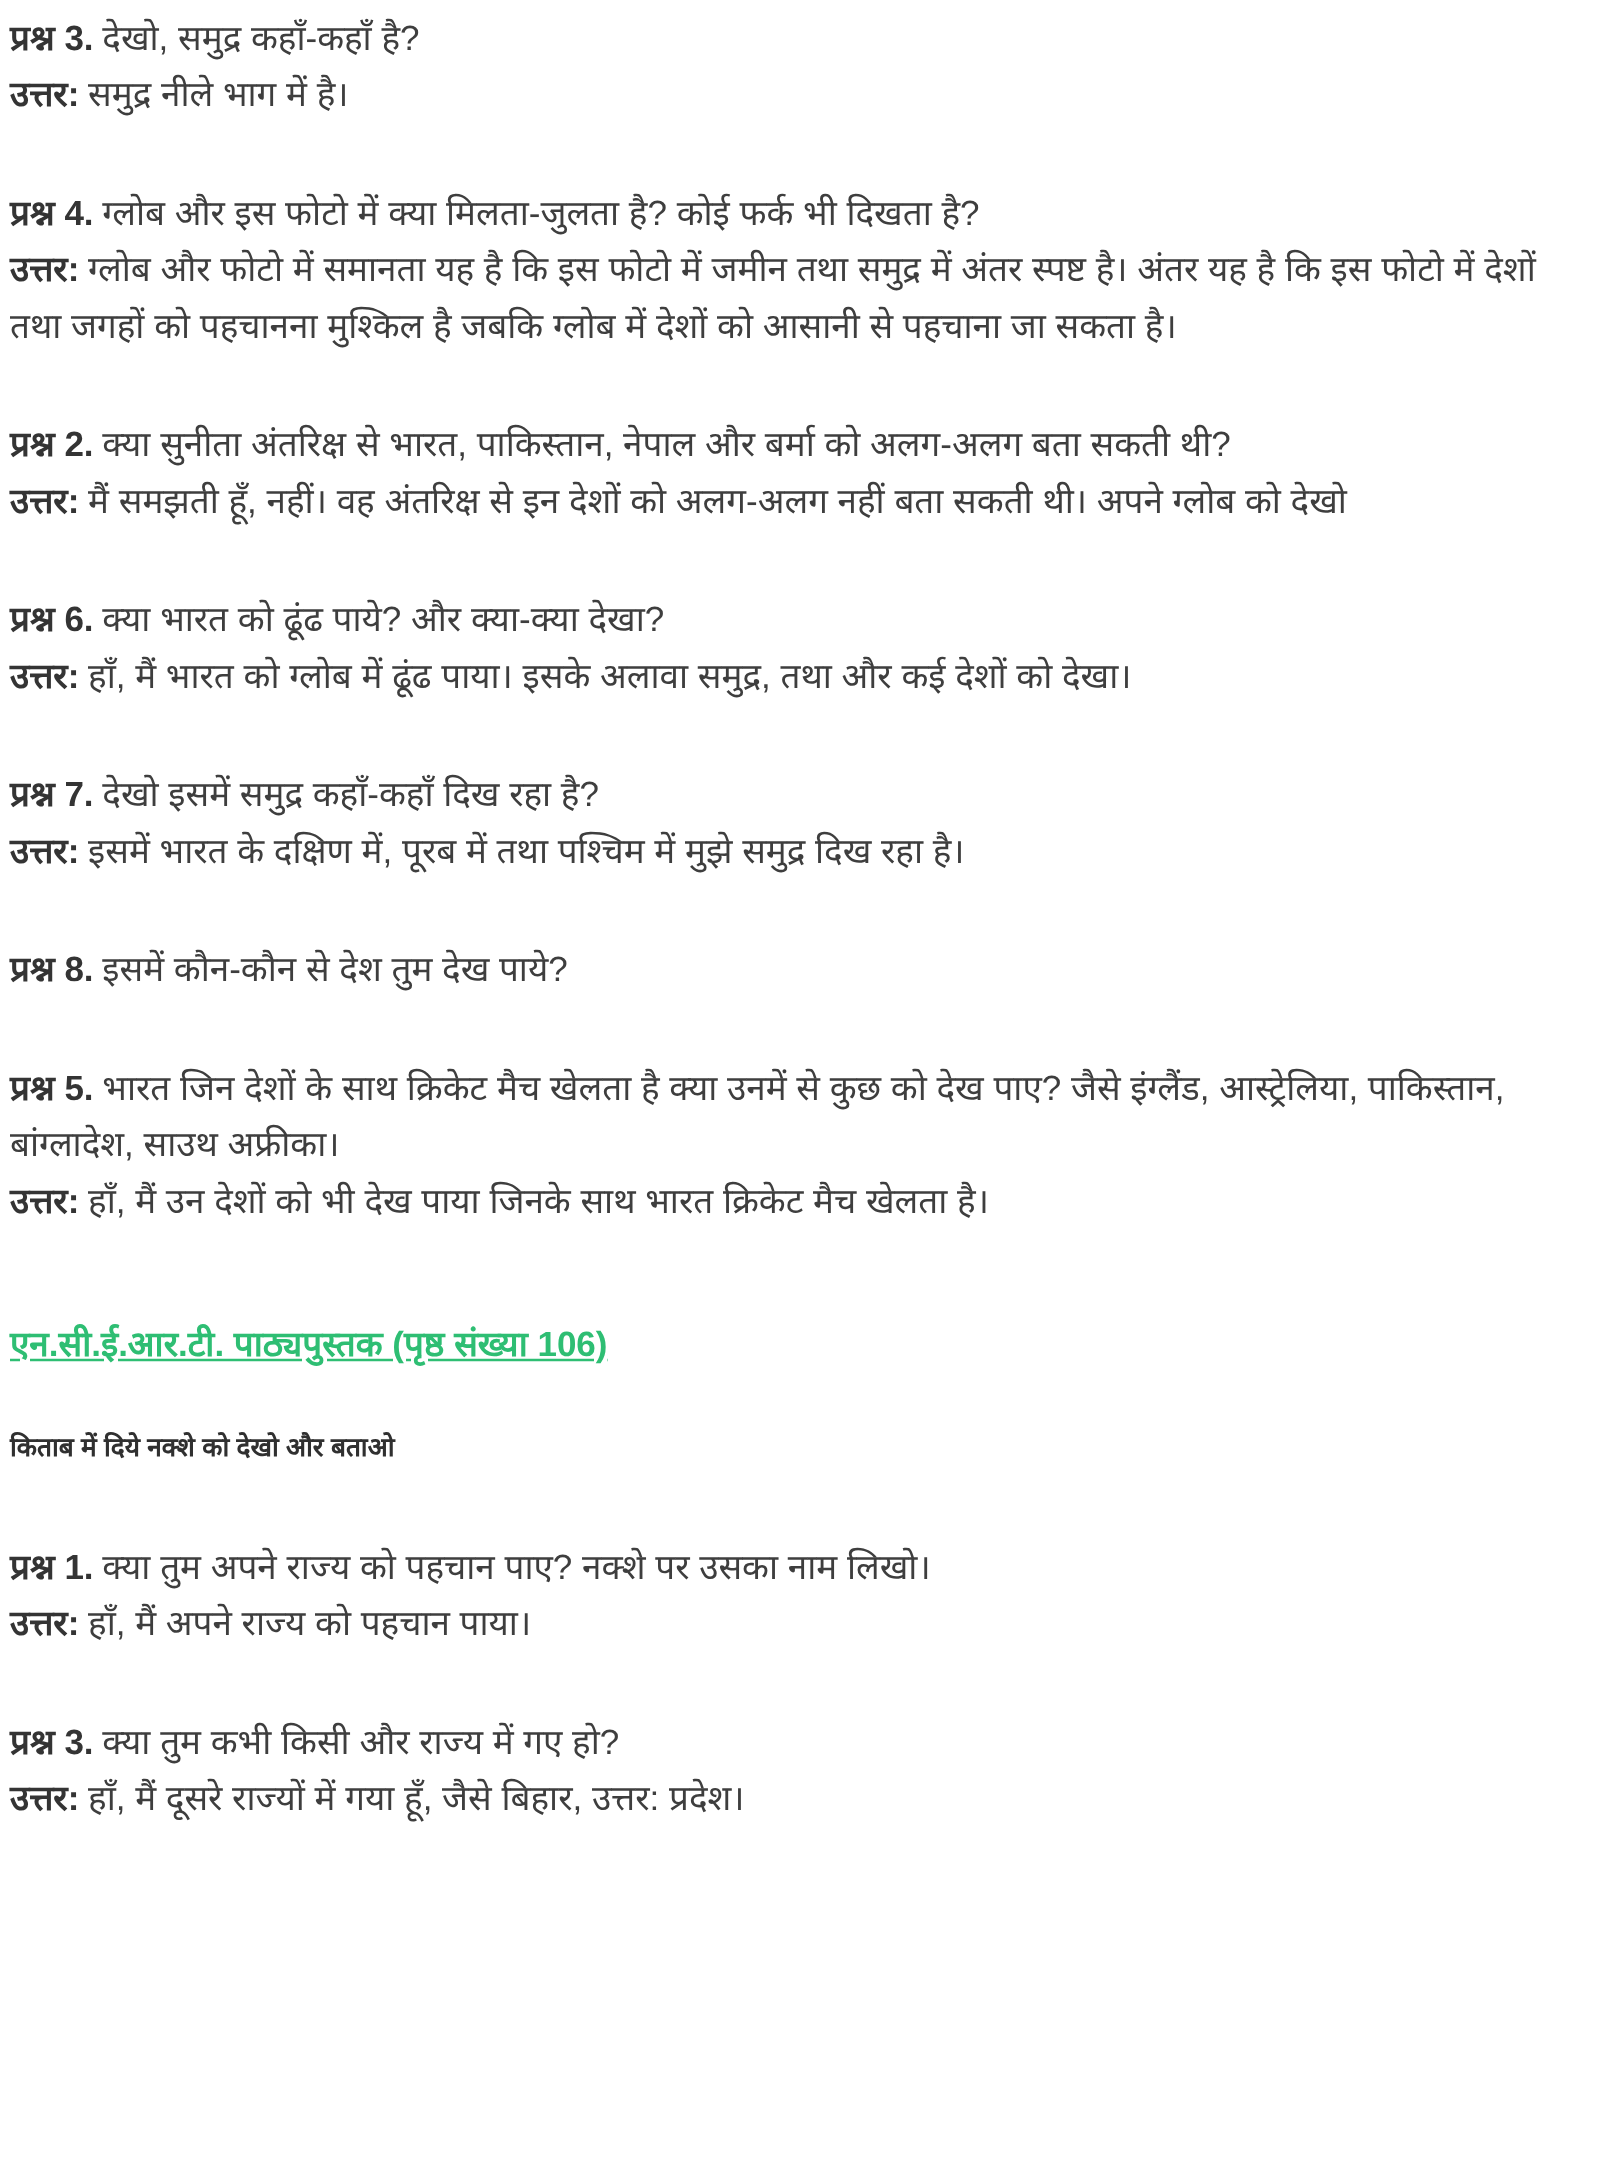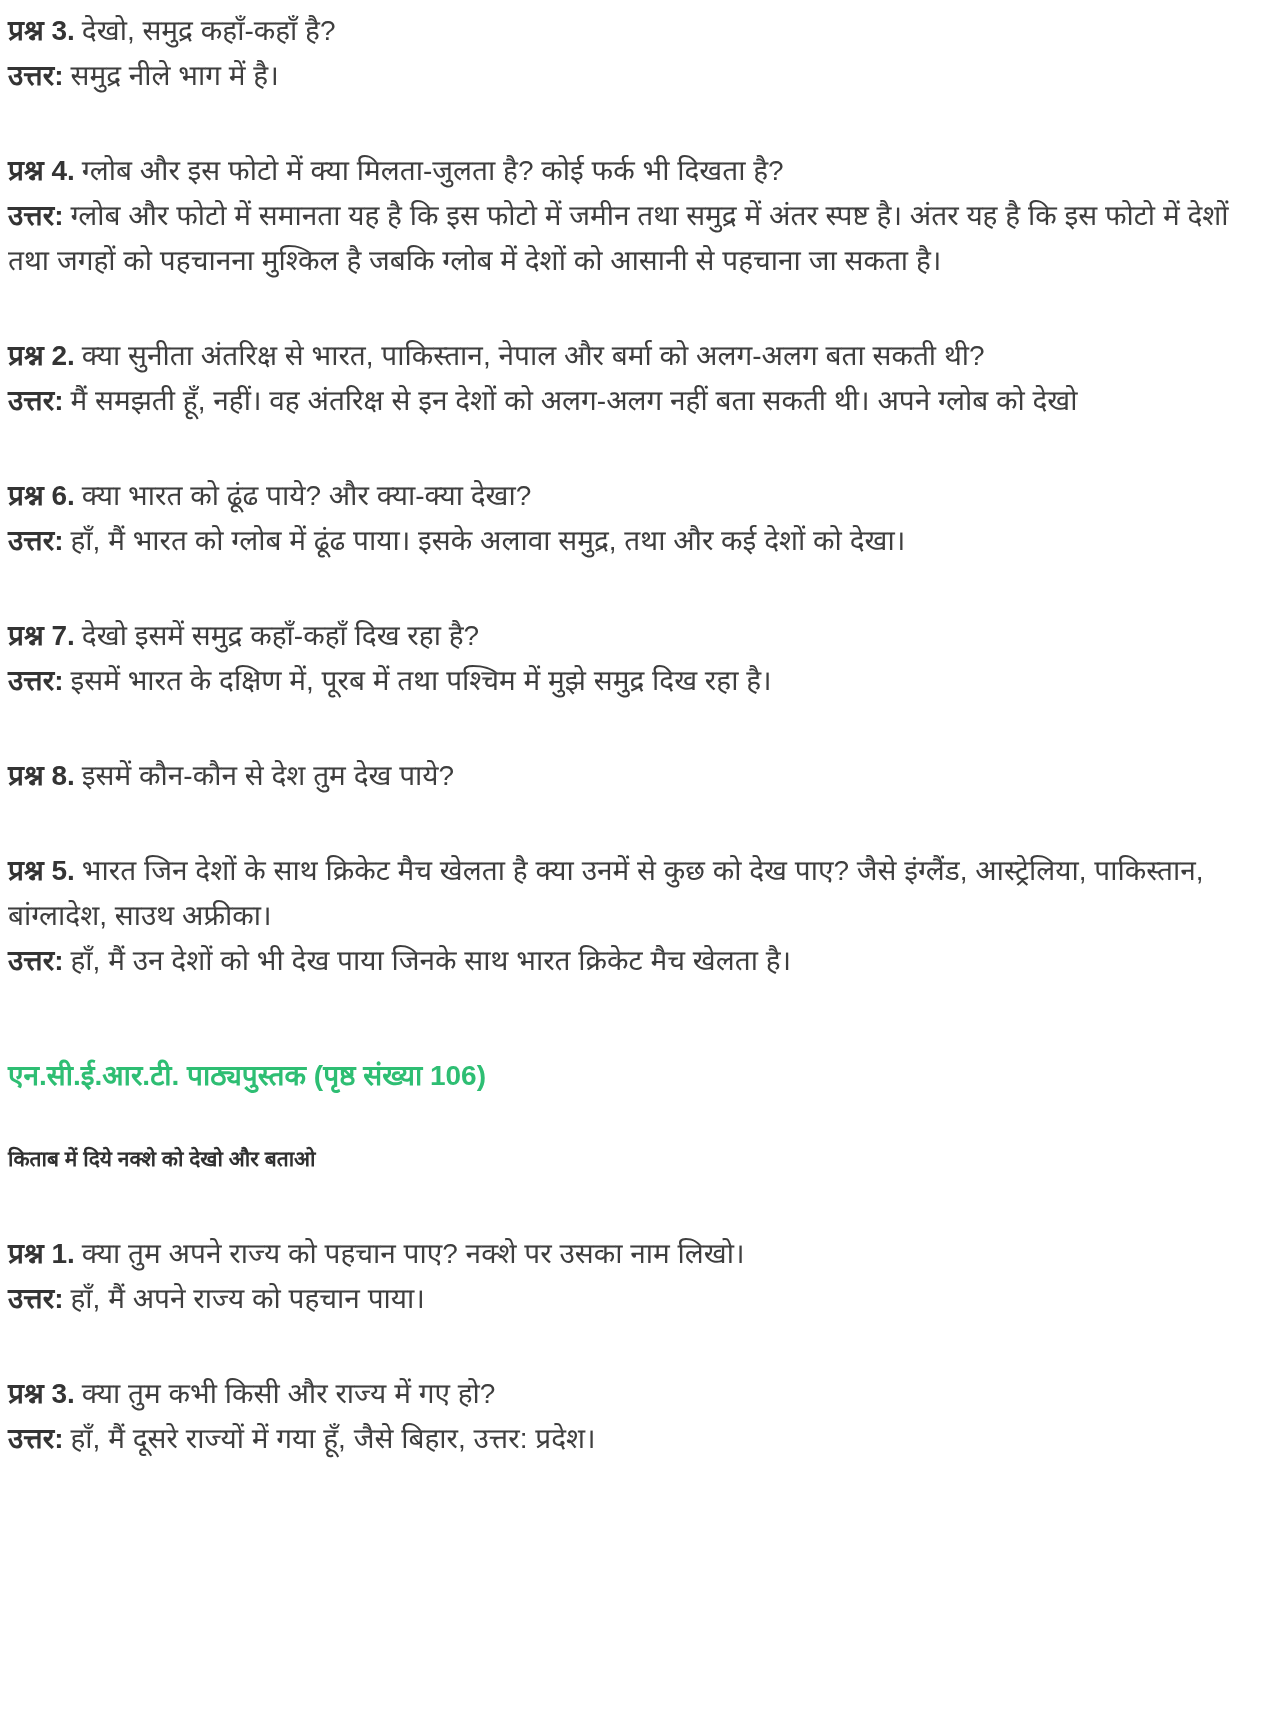--- a/index.html
+++ b/index.html
@@ -30,20 +30,21 @@
   .lbl {
     font-weight: 700;
     color: #343434;
     margin-right: 7px;
   }
   h2.section-heading {
     font-size: 28px;
     line-height: 45px;
     font-weight: 700;
     margin: 70px 0 38px 0;
+    text-decoration: underline;
   }
   h3.sub-heading {
     font-size: 21px;
     line-height: 45px;
     font-weight: 700;
     color: #303030;
     margin: 0 0 50px 0;
   }
 </style>
 </head>

